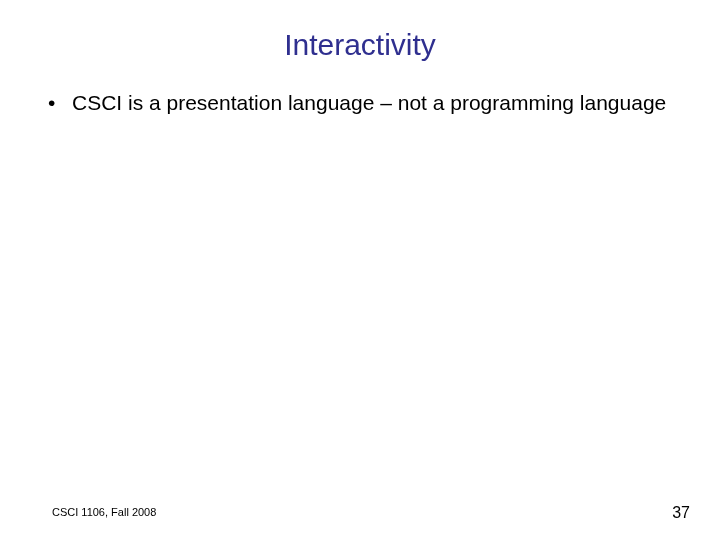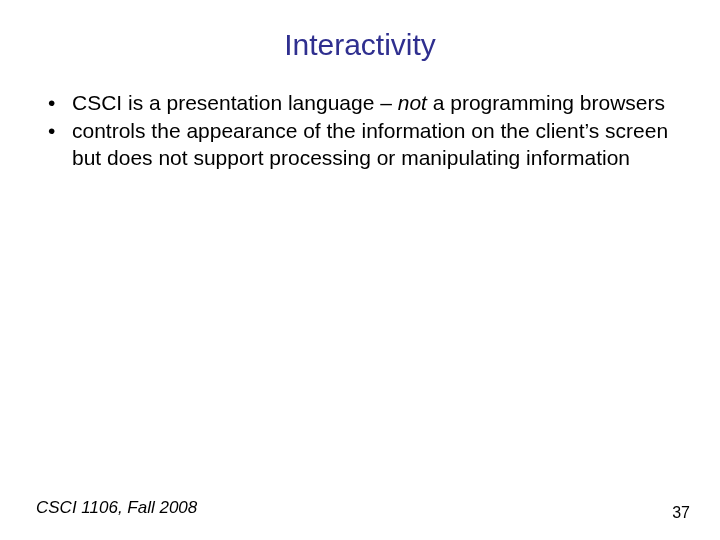--- a/index.html
+++ b/index.html
@@ -38,46 +38,42 @@
     position: relative;
     padding-left: 36px;
     margin: 0 0 2px 0;
   }
   ul.bullets li::before {
     content: "•";
     position: absolute;
     left: 12px;
     top: 0;
   }
-  .italic { font-style: italic; }
+  .italic { }
   .footer-left {
     position: absolute;
-    left: 36px;
+    left: 52px;
     bottom: 22px;
-    font-size: 17px;
-    font-style: italic;
+    font-size: 11px;
   }
   .footer-right {
     position: absolute;
     right: 30px;
     bottom: 18px;
     font-size: 16px;
   }
 </style>
 </head>
 <body>
 
 <div class="slide">
   <h1 class="title">Interactivity</h1>
 
   <ul class="bullets">
     <li>
-      <span>CSCI is a presentation language – </span><span class="italic">not</span><span> a programming browsers</span>
-    </li>
-    <li>
-      <span>controls the appearance of the information on the client’s screen but does not support processing or manipulating information</span>
+      <span>CSCI is a presentation language – </span><span class="italic">not</span><span> a programming language</span>
     </li>
   </ul>
 
 
   <div class="footer-left">CSCI 1106, Fall 2008</div>
   <div class="footer-right">37</div>
 </div>
 
 </body></html>

